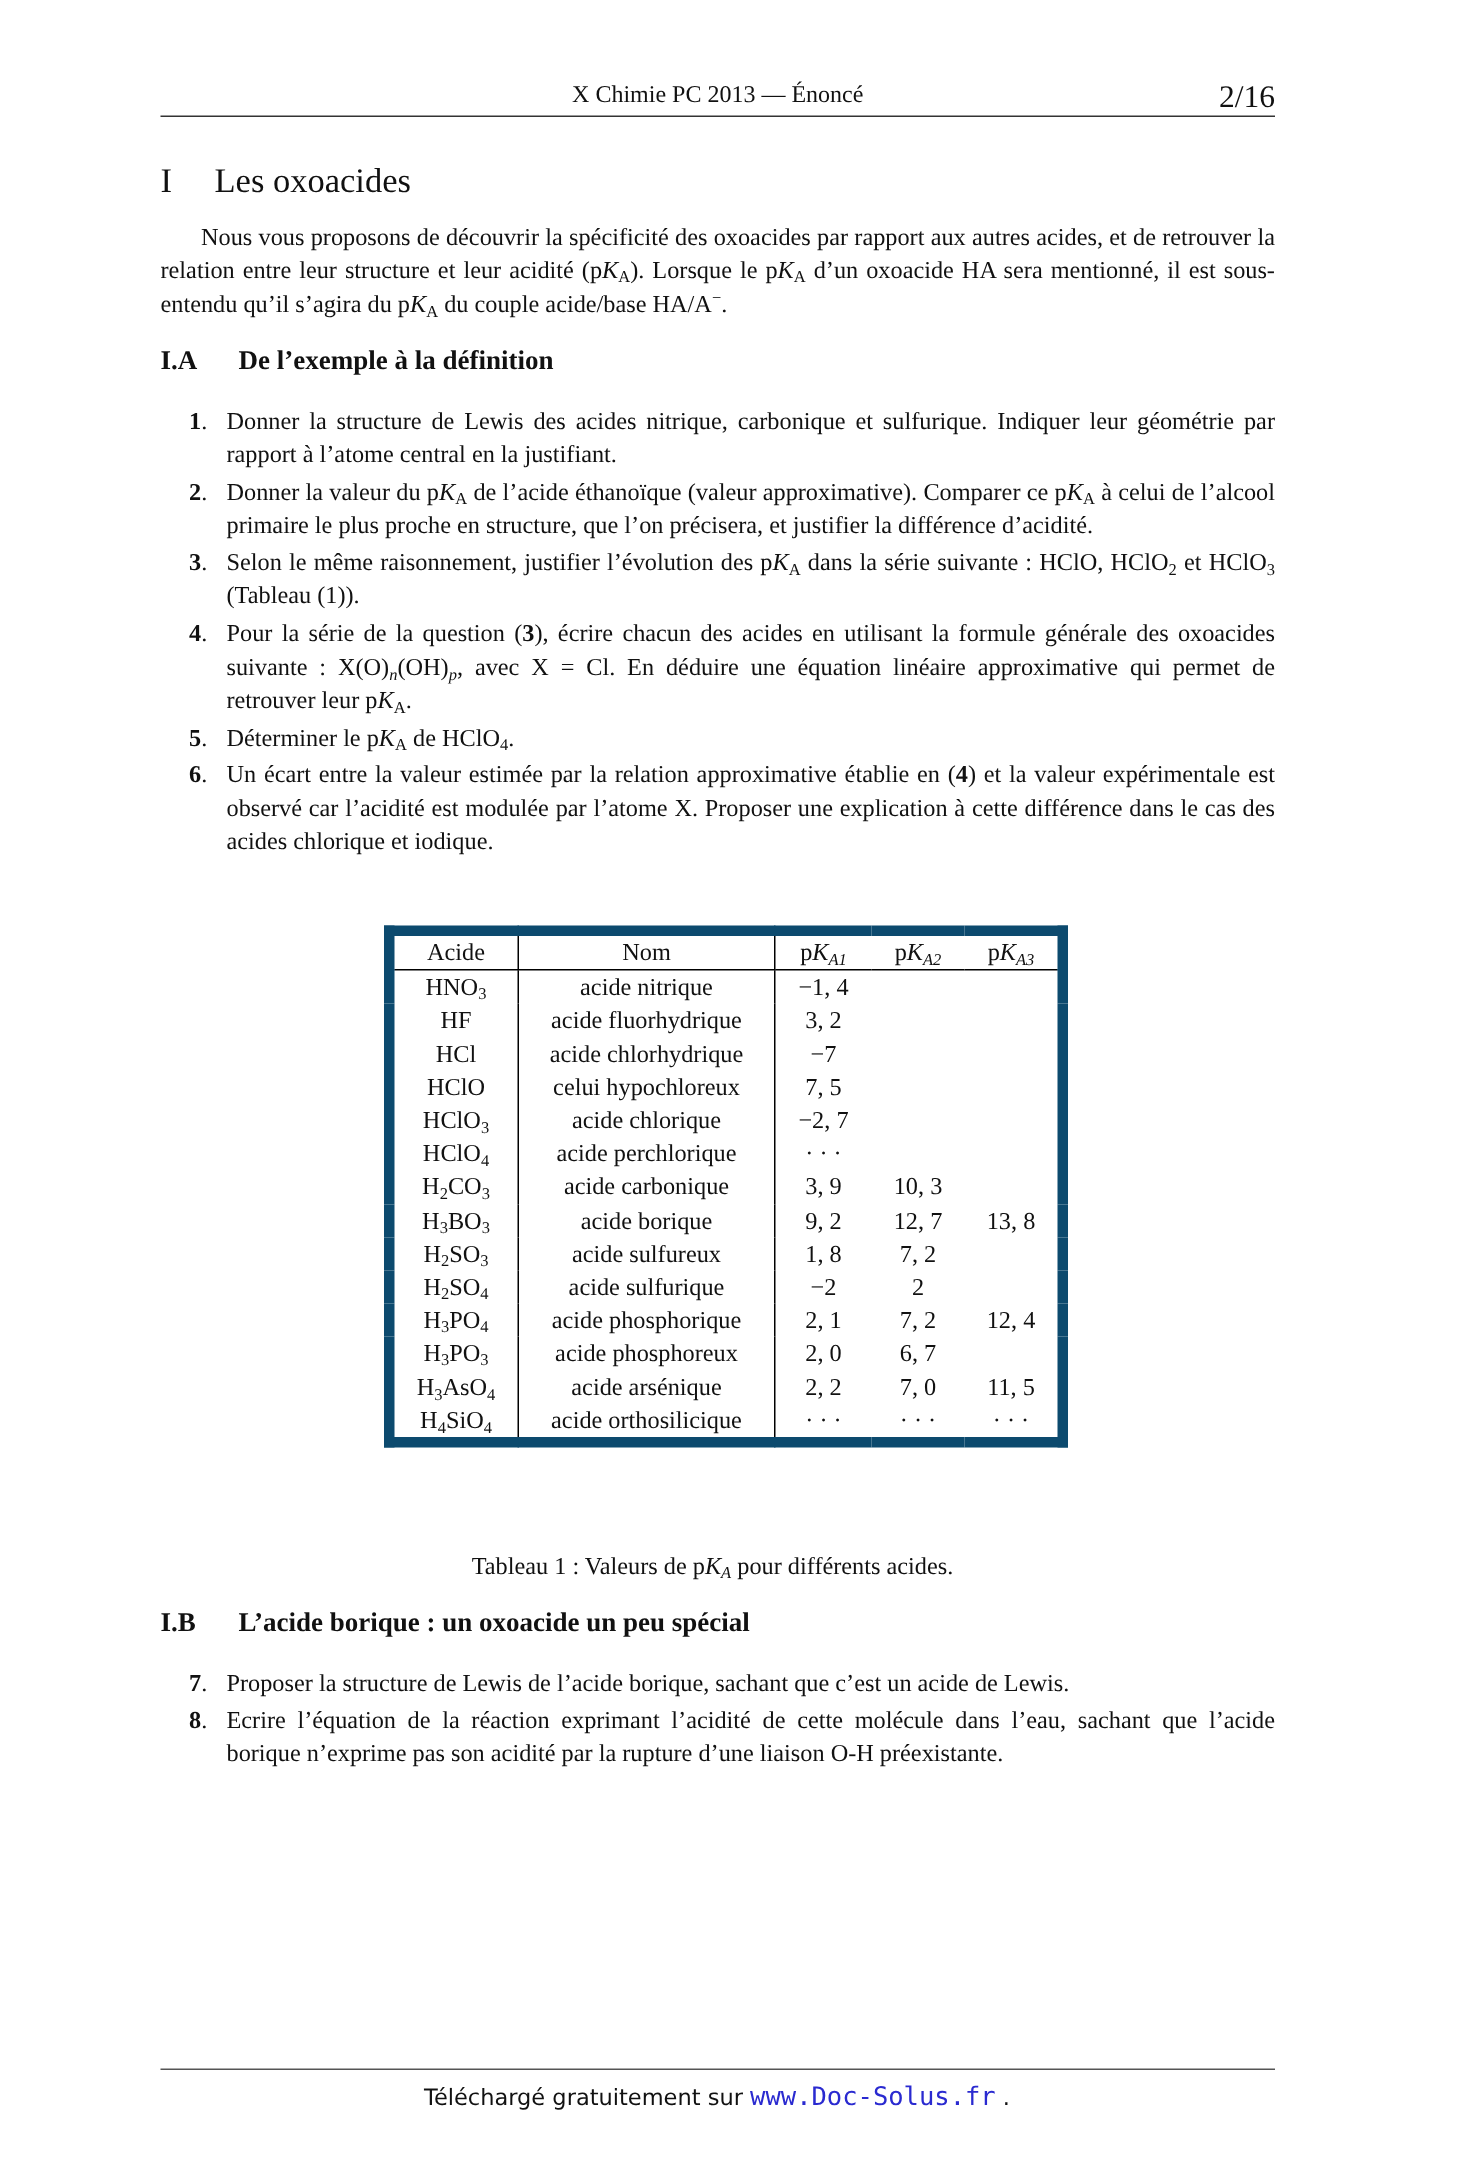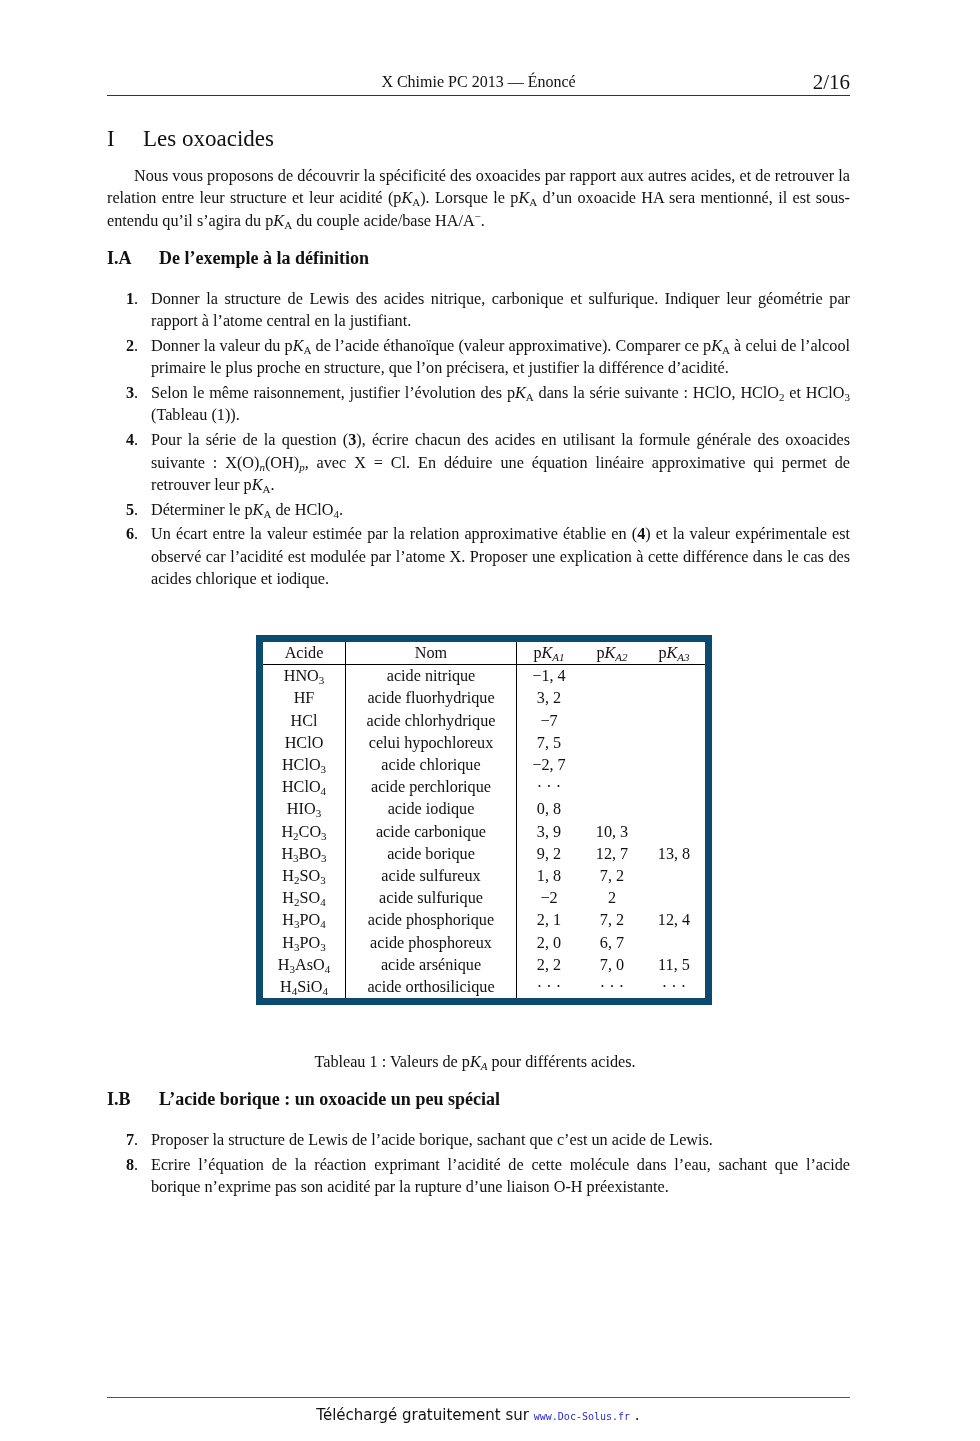--- a/index.html
+++ b/index.html
@@ -1,17 +1,17 @@
 <!DOCTYPE html>
 <html><head>
 <meta charset="utf-8">
 <style>
   html, body { margin: 0; padding: 0; background: #ffffff; }
   body { width: 980px; height: 1441px; position: relative; font-family: "DejaVu Serif", "Liberation Serif", serif; color: #111; }
-  .page { position: absolute; left: 0; top: 18px; width: 980px; height: 1267px; }
+  .page { position: absolute; left: 0; top: 0; width: 980px; height: 1267px; }
   .serif { font-family: "Liberation Serif", "DejaVu Serif", serif; }
   .header { position: absolute; left: 107px; top: 52px; width: 743px; height: 26px; }
   .header-title { position: absolute; left: 0; right: 0; top: 3px; text-align: center; font-size: 16px; }
   .header-page { position: absolute; right: 0; top: 0; font-size: 21px; }
   .header-rule { position: absolute; left: 107px; top: 77px; width: 743px; height: 1px; background: #333; }
   .section-title { position: absolute; left: 107px; top: 108px; font-size: 23px; font-weight: normal; }
   .section-title .num { display: inline-block; width: 36px; }
   .intro { position: absolute; left: 107px; top: 147px; width: 743px; font-size: 16.2px; line-height: 22.3px; text-align: justify; }
   .intro p { margin: 0; text-indent: 27px; }
   .subsection { position: absolute; left: 107px; font-size: 18px; font-weight: bold; }
@@ -27,21 +27,21 @@
   table.pka td, table.pka th { padding: 0 9px; height: 22.2px; line-height: 22.2px; text-align: center; font-weight: normal; white-space: nowrap; }
   table.pka thead th { border-bottom: 1px solid #000; }
   table.pka .c1 { border-right: 1px solid #000; width: 64px; }
   table.pka .c2 { border-right: 1px solid #000; width: 152px; }
   table.pka .c3 { width: 46px; }
   table.pka .c4 { width: 44px; }
   table.pka .c5 { width: 44px; }
   .caption { position: absolute; left: 0; width: 950px; top: 1011px; text-align: center; font-size: 16.2px; margin-top: 24px; }
   .footer-rule { position: absolute; left: 107px; top: 1379px; width: 743px; height: 1px; background: #555; }
   .footer { position: absolute; left: 0; top: 1388px; width: 956px; text-align: center; font-family: "DejaVu Sans", "Liberation Sans", sans-serif; font-size: 15px; }
-  .footer .link { font-family: "DejaVu Sans Mono", "Liberation Mono", monospace; font-size: 10px; color: #2a2ad0; text-decoration: none; }
+  .footer .link { font-family: "DejaVu Sans Mono", "Liberation Mono", monospace; font-size: 17px; color: #2a2ad0; text-decoration: none; }
 </style>
 </head>
 <body>
 
 <div class="page serif">
 
   <div class="header">
     <div class="header-title">X Chimie PC 2013 — Énoncé</div>
     <div class="header-page">2/16</div>
   </div>
@@ -115,27 +115,20 @@
           <td class="c5"></td>
         </tr>
         <tr>
           <td class="c1">HClO<sub>4</sub></td>
           <td class="c2">acide perchlorique</td>
           <td class="c3">· · ·</td>
           <td class="c4"></td>
           <td class="c5"></td>
         </tr>
         <tr>
-          <td class="c1">HIO<sub>3</sub></td>
-          <td class="c2">acide iodique</td>
-          <td class="c3">0, 8</td>
-          <td class="c4"></td>
-          <td class="c5"></td>
-        </tr>
-        <tr>
           <td class="c1">H<sub>2</sub>CO<sub>3</sub></td>
           <td class="c2">acide carbonique</td>
           <td class="c3">3, 9</td>
           <td class="c4">10, 3</td>
           <td class="c5"></td>
         </tr>
         <tr>
           <td class="c1">H<sub>3</sub>BO<sub>3</sub></td>
           <td class="c2">acide borique</td>
           <td class="c3">9, 2</td>

